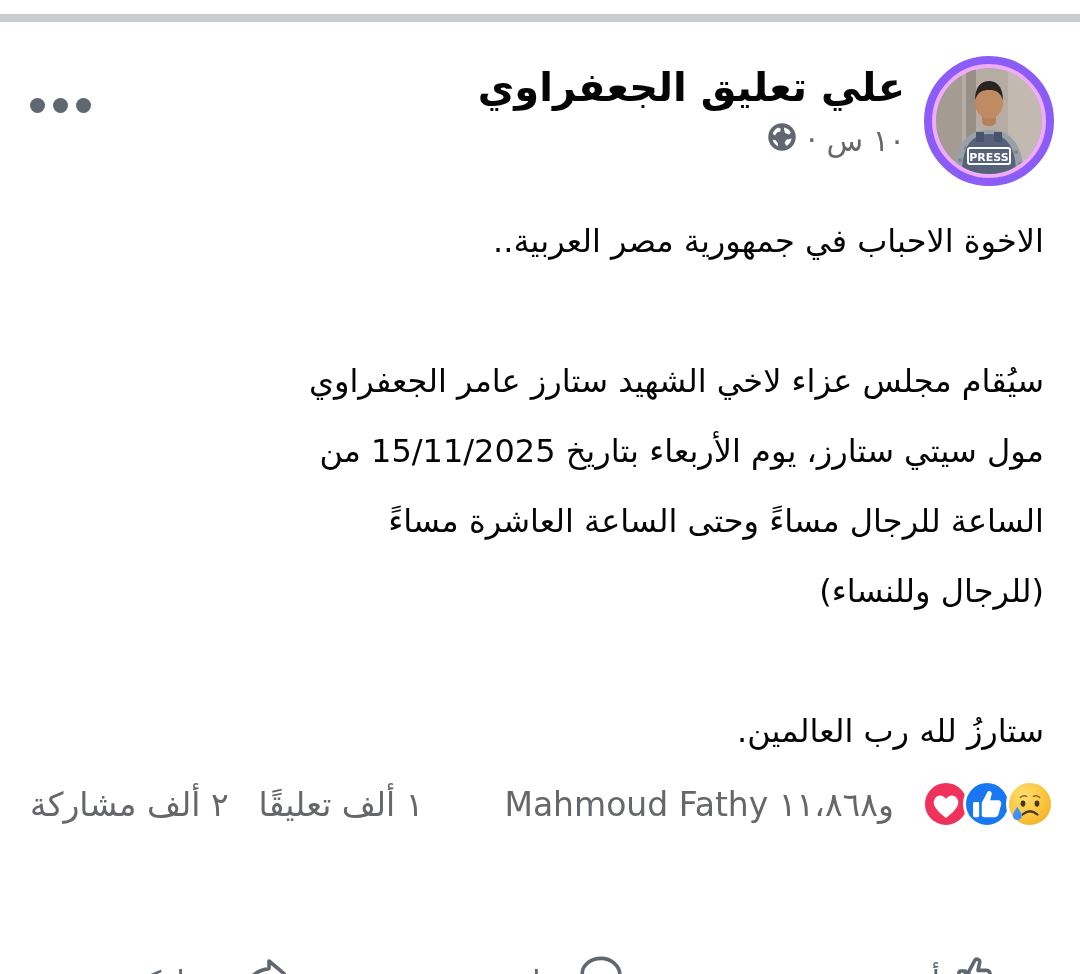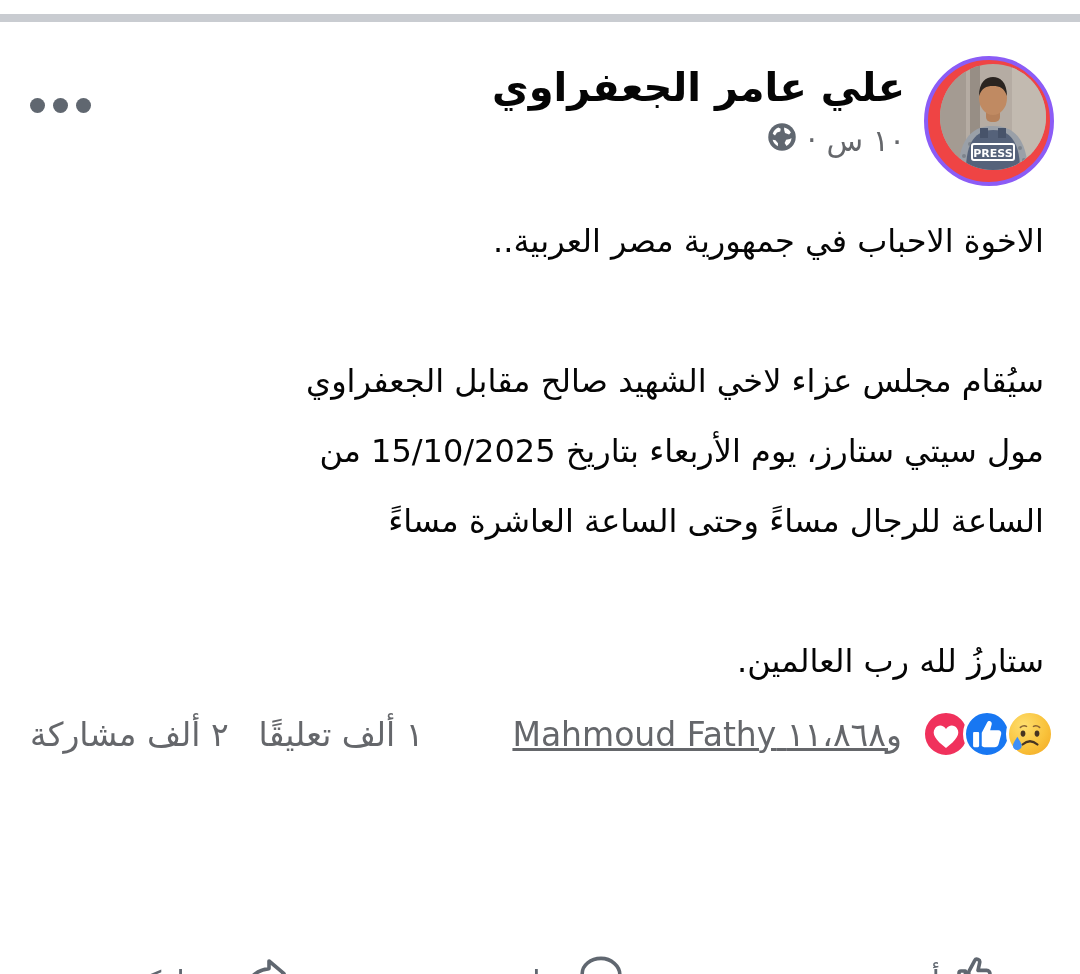--- a/index.html
+++ b/index.html
@@ -4,22 +4,22 @@
 <style>
   * { margin:0; padding:0; box-sizing:border-box; }
   html,body { width:1080px; height:974px; overflow:hidden; background:#fff;
     font-family:"DejaVu Sans", sans-serif; }
   .page { position:relative; width:1080px; height:974px; background:#fff; direction:rtl; }
 
   .post-divider { margin-top:14px; height:8px; width:100%; background:#C9CCD1; }
 
   
   .header { position:relative; display:flex; flex-direction:row; padding:34px 26px 0 0; gap:19px; height:164px; }
-  .avatar-wrap { width:130px; height:130px; border-radius:50%; border:4px solid #8b5cf6;
-    background:#ef4444; padding:4px; flex:0 0 auto;text-decoration:underline; }
+  .avatar-wrap { width:130px; height:130px; border-radius:50%; border:8px solid #8b5cf6;
+    background:#f0abfc; padding:4px; flex:0 0 auto;text-decoration:underline; }
   .avatar-img { width:106px; height:106px; border-radius:50%; overflow:hidden; display:block; }
   .head-col { display:flex; flex-direction:column; align-items:flex-start; padding-top:6px; }
   .author { font-size:40px; font-weight:700; color:#050505; line-height:1.25; }
   .meta { display:flex; align-items:center; gap:10px; margin-top:10px; color:#65676B; font-size:30px; }
   .menu-dots { position:absolute; top:76px; left:30px; display:flex; gap:8px; direction:ltr; cursor:pointer; }
   .menu-dots i { width:15px; height:15px; border-radius:50%; background:#606770; display:block; }
 
   
   .post-body { padding:20px 36px 0 36px; }
   .post-line { font-size:32px; line-height:70px; color:#050505; text-align:right;
@@ -27,21 +27,21 @@
 
   
   .summary { display:flex; align-items:center; padding:0 26px 0 30px; margin-top:6px; height:64px;
     color:#65676B; font-size:33px; }
   .reaction-stack { display:flex; direction:ltr; align-items:center; }
   .rx { width:48px; height:48px; border-radius:50%; border:3px solid #fff; position:relative; flex:0 0 auto; }
   .rx svg { display:block; width:100%; height:100%; }
   .rx-love { background:#F0315C; z-index:1; }
   .rx-like { background:#1877F2; z-index:2; margin-left:-7px; display:flex; align-items:center; justify-content:center; }
   .rx-sad  { background:radial-gradient(circle at 35% 30%, #FEDE6F 0%, #F9C33C 55%, #F2A51F 100%); z-index:3; margin-left:-5px; overflow:visible; }
-  .summary-count { margin-right:20px; white-space:nowrap;text-decoration:underline; }
+  .summary-count { margin-right:28px; white-space:nowrap; }
   .summary-spacer { flex:1; }
   .comments-count { white-space:nowrap;text-align:center; }
   .shares-count { white-space:nowrap; margin-right:30px;text-align:center; }
 
   
   .actions { position:absolute; top:938px; right:0; left:0; height:90px; color:#606770; }
   .action-btn { position:absolute; display:flex; direction:rtl; align-items:flex-start; gap:12px; cursor:pointer; }
   .action-btn svg { width:48px; height:48px; display:block; }
   .action-label { font-size:31px; margin-top:12px; white-space:nowrap; }
   .btn-like { right:80px; }
@@ -77,21 +77,21 @@
           <path d="M26 106 C26 78 36 66 53 66 C70 66 80 78 80 106 Z" fill="#55627a"></path>
           <rect x="40" y="64" width="8" height="10" fill="#47536a"></rect>
           <rect x="58" y="64" width="8" height="10" fill="#47536a"></rect>
 
           <rect x="32" y="80" width="42" height="16" rx="2" fill="#55627a" stroke="#ffffff" stroke-width="2"></rect>
           <text x="53" y="93" text-anchor="middle" font-size="11" font-weight="bold" fill="#ffffff" font-family="DejaVu Sans, sans-serif">PRESS</text>
         </svg>
       </span>
     </div>
     <div class="head-col">
-      <div class="author">علي عامر الجعفراوي</div>
+      <div class="author">علي تعليق الجعفراوي</div>
       <div class="meta">
         <span>١٠ س</span>
         <span>·</span>
         <span>
           <svg viewBox="0 0 24 24" width="30" height="30">
             <circle cx="12" cy="12" r="11" fill="#606770"></circle>
             <path fill="#ffffff" d="M4.6 9.4c.6-2.3 2.3-4.2 4.5-5l1.9.9-.4 2.3-2.6.7-1.6 2.4-1.8-1.3zM13.7 4.3c2.4.4 4.4 2 5.4 4.1l-1.4 1.6-3.3-1.2-.7-2.7.0-1.8zM19.6 12.8c-.1 2.7-1.7 5.1-4 6.4l-1.5-2.4 1.2-2.7 3-.6 1.3-.7zM8.7 19.4c-2.1-1-3.7-2.9-4.2-5.2l2.3.4 2 2.3-.1 2.5z"></path>
           </svg>
         </span>
       </div>
@@ -99,23 +99,24 @@
     <div class="menu-dots">
       <i></i>
         <i></i>
         <i></i>
     </div>
   </div>
 
   <div class="post-body">
     <div class="post-line">الاخوة الاحباب في جمهورية مصر العربية..</div>
     <div class="post-line"></div>
-    <div class="post-line">سيُقام مجلس عزاء لاخي الشهيد صالح مقابل الجعفراوي</div>
-    <div class="post-line">مول سيتي ستارز، يوم الأربعاء بتاريخ 15/10/2025 من</div>
+    <div class="post-line">سيُقام مجلس عزاء لاخي الشهيد ستارز عامر الجعفراوي</div>
+    <div class="post-line">مول سيتي ستارز، يوم الأربعاء بتاريخ 15/11/2025 من</div>
     <div class="post-line">الساعة للرجال مساءً وحتى الساعة العاشرة مساءً</div>
+    <div class="post-line">(للرجال وللنساء)</div>
     <div class="post-line"></div>
     <div class="post-line">ستارزُ لله رب العالمين.</div>
   </div>
 
   <div class="summary">
     <span class="reaction-stack">
       <span class="rx rx-love">
         <svg viewBox="0 0 16 16">
           <path fill="#ffffff" d="M8 13.3C4.1 10.4 2.4 7.9 3.8 5.9c1.1-1.6 3.2-1.4 4.2.2 1-1.6 3.1-1.8 4.2-.2 1.4 2-.3 4.5-4.2 7.4z"></path>
         </svg>

